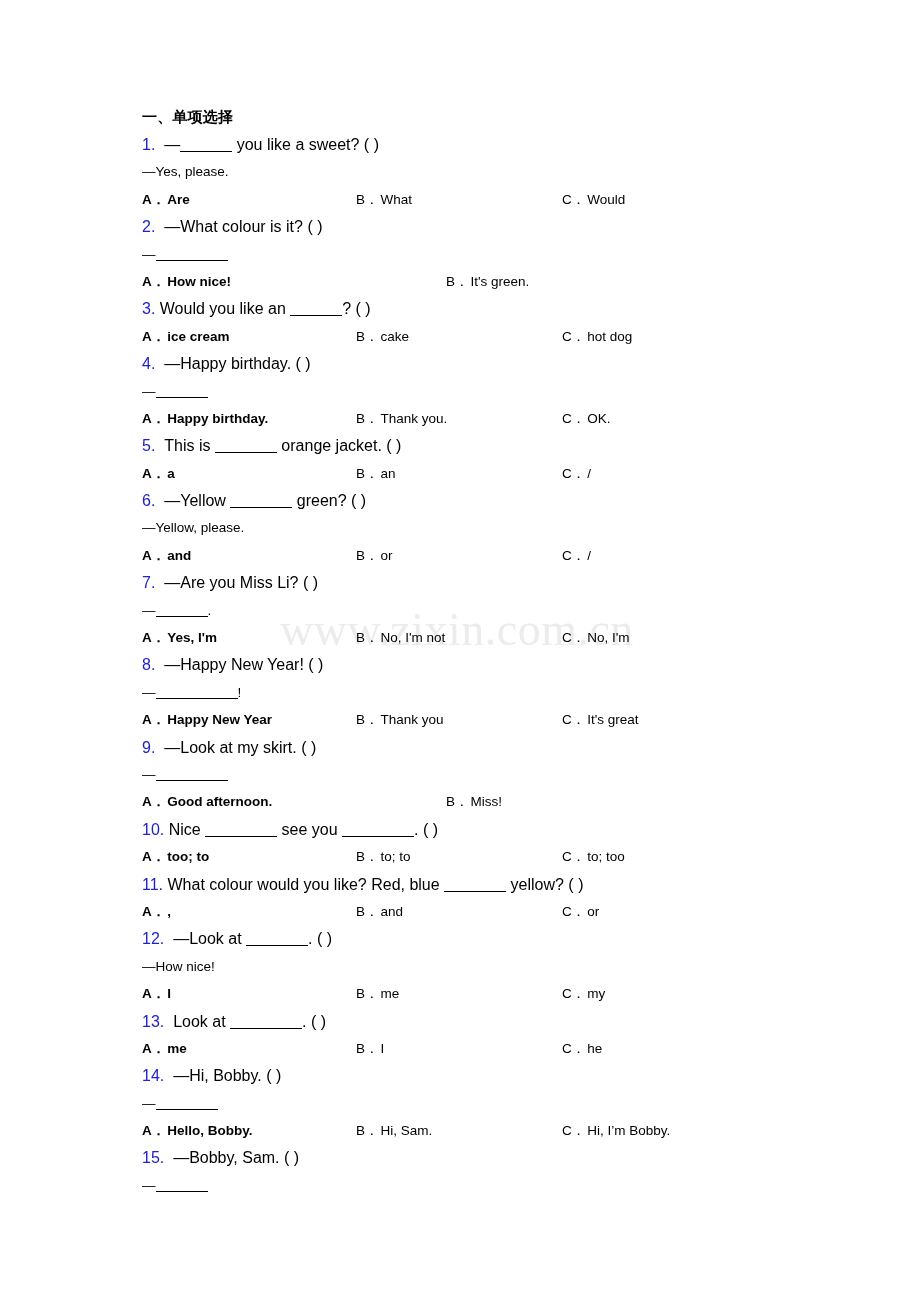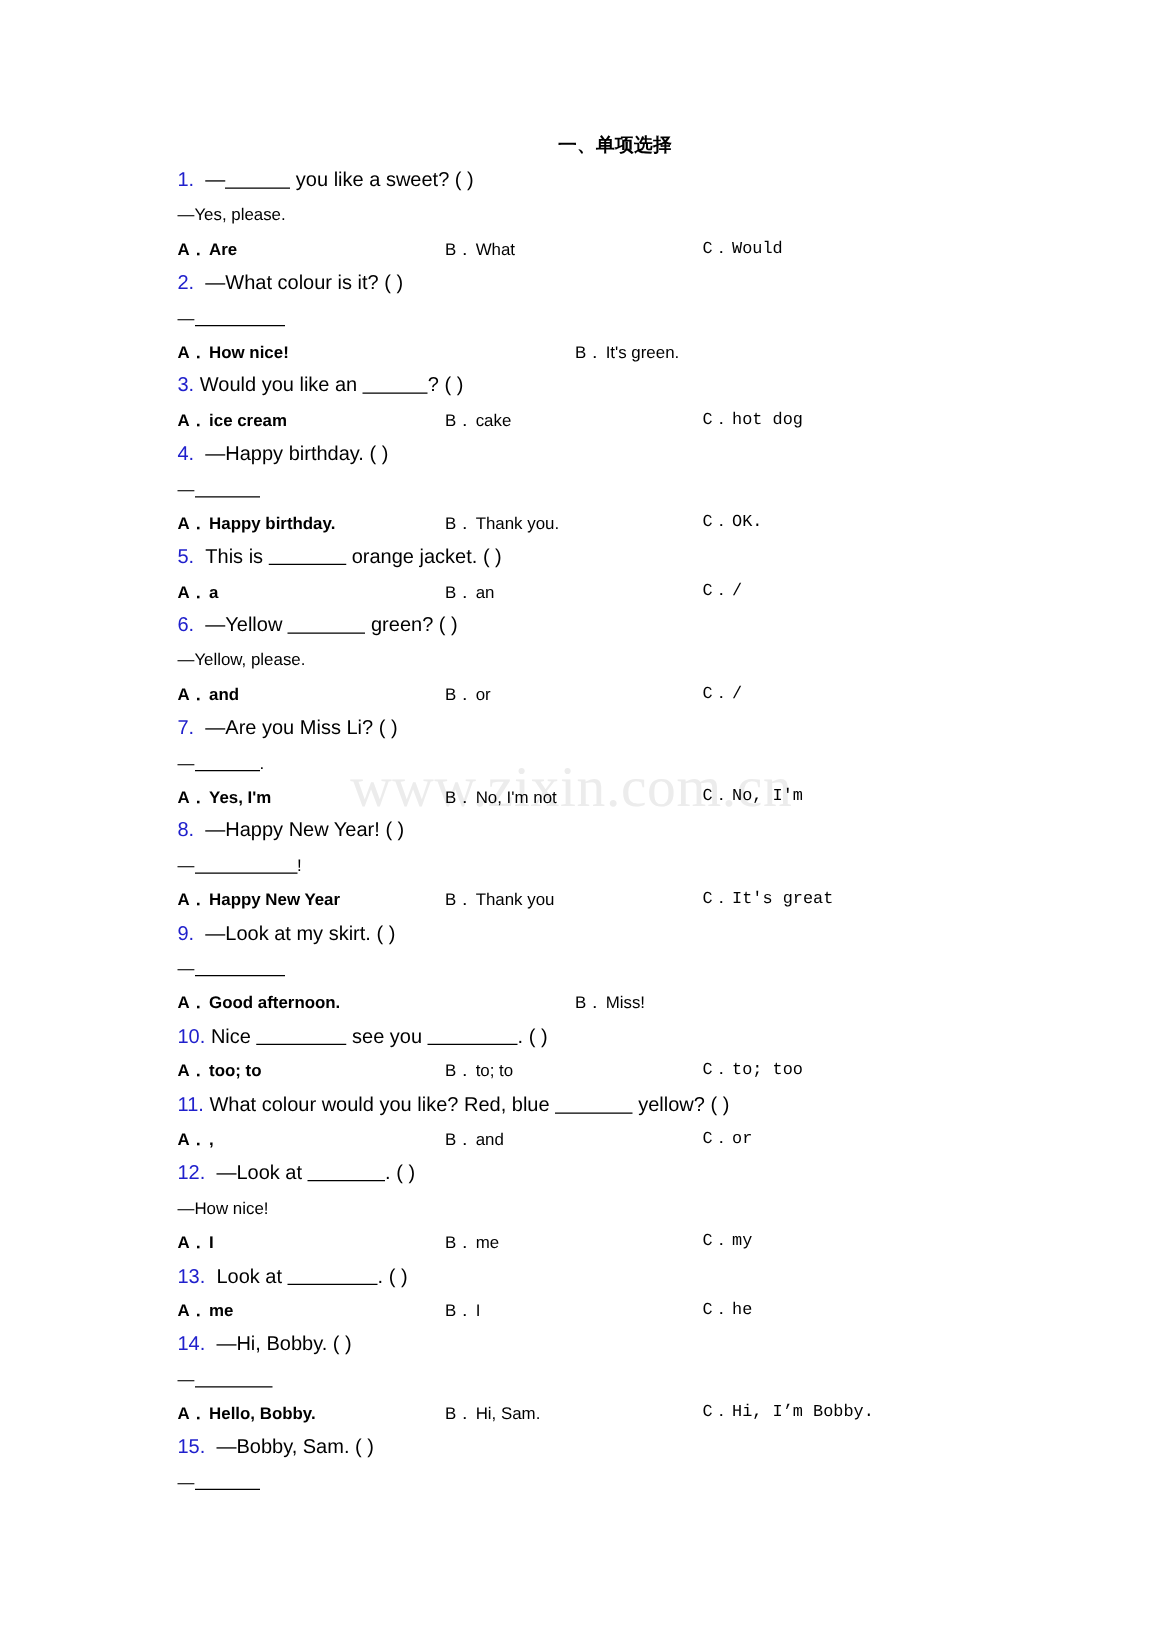--- a/index.html
+++ b/index.html
@@ -47,21 +47,20 @@
     width: 700px;
     z-index: 2;
   }
 
   .section-heading {
     font-size: 15px;
     font-weight: bold;
     line-height: 20px;
     margin: 0 0 4px 0;
     letter-spacing: 0.2px;
-    text-align: center;
   }
 
   .q-block {
     margin: 0;
   }
 
   .line {
     font-size: 16px;
     line-height: 27.4px;
     height: 27.4px;
@@ -94,23 +93,23 @@
   }
   .opt {
     position: absolute;
     top: 0;
     white-space: nowrap;
   }
   .opt .lbl { margin-right: 2px; }
 
   
   .col-a { left: 0px; font-weight: bold; }
-  .col-b-wide { left: 318px; }     
+  .col-b-wide { left: 304px; }     
   .col-b-narrow { left: 214px; }   
-  .col-c { left: 420px; font-family: Liberation Mono, monospace; }          
+  .col-c { left: 420px; }          
 
   .blank {
     display: inline-block;
     border-bottom: 1.4px solid #000;
     vertical-align: -2px;
   }
   .b-med   { width: 52px; }
   .b-long  { width: 62px; }
   .b-xlong { width: 72px; }
   .b-xxl   { width: 82px; }

